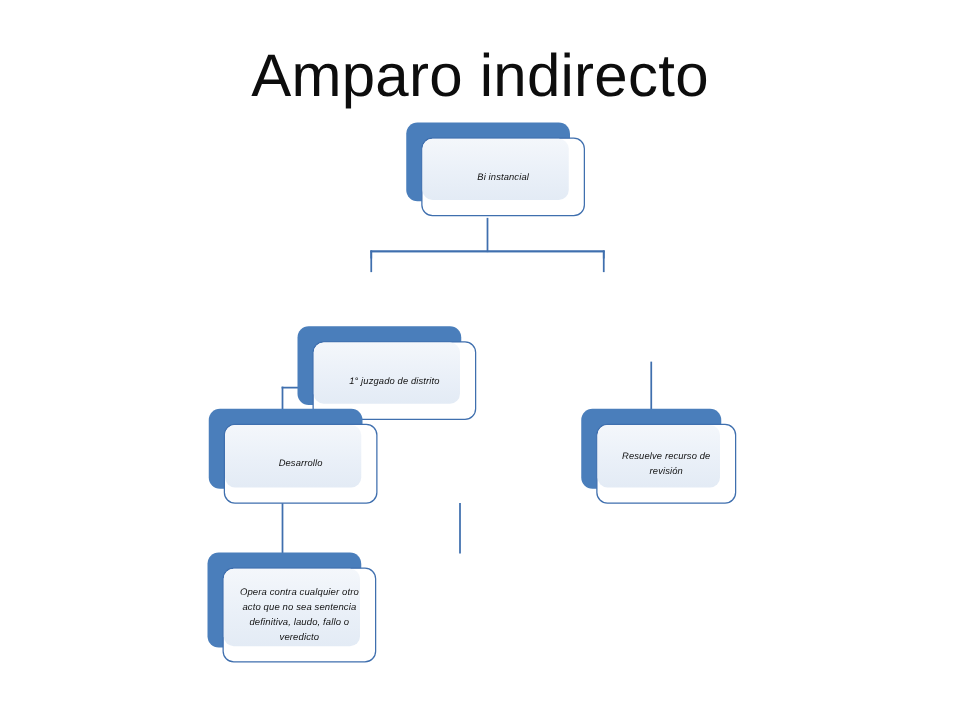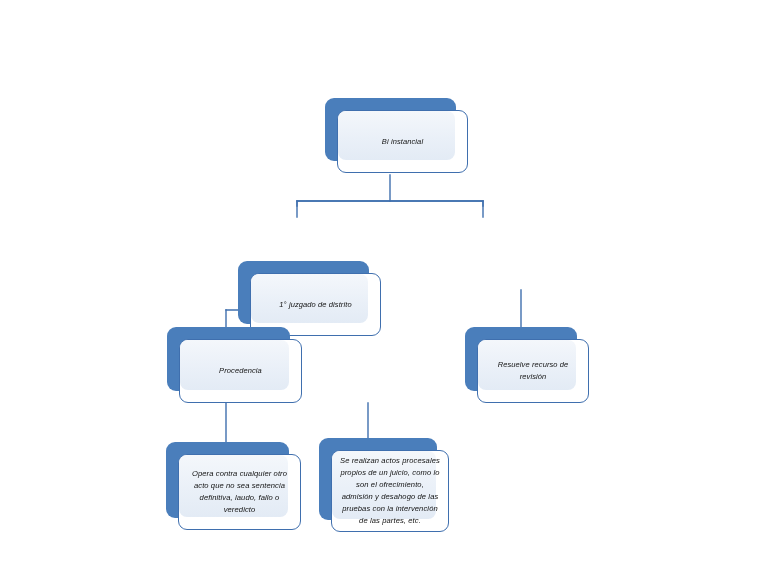--- a/index.html
+++ b/index.html
@@ -90,20 +90,21 @@
   .node.multiline .label {
     font-size: 7.6px;
     line-height: 1.6;
   }
 </style>
 </head>
 <body>
 
 <div id="slide">
 
+  <div id="title">Amparo indirecto</div>
 
   <svg id="connectors" viewBox="0 0 768 576" width="768" height="576" xmlns="http://www.w3.org/2000/svg">
     <g fill="none" stroke="#3f6fae" stroke-width="1.4" stroke-linecap="square">
 
       <path d="M 390 175 L 390 201"></path>
       <path d="M 297 206 L 297 201 Q 297 201 297 201 L 483 201 L 483 206"></path>
       <path d="M 297 201 L 483 201"></path>
       <path d="M 297 201 L 297 217"></path>
       <path d="M 483 201 L 483 217"></path>
 
@@ -134,42 +135,35 @@
       <div class="inner"></div>
       <div class="label">1° juzgado de distrito</div>
     </div>
   </div>
 
 
   <div class="node" style="left:167px; top:327px; width:123px; height:64px;">
     <div class="shadow"></div>
     <div class="card">
       <div class="inner"></div>
-      <div class="label">Procedencia</div>
+      <div class="label">Desarrollo</div>
     </div>
   </div>
 
 
   <div class="node" style="left:465px; top:327px; width:112px; height:64px;">
     <div class="shadow"></div>
     <div class="card">
       <div class="inner"></div>
       <div class="label">Resuelve recurso de revisión</div>
     </div>
   </div>
 
   <div class="node multiline" style="left:166px; top:442px; width:123px; height:76px;">
     <div class="shadow"></div>
     <div class="card">
       <div class="inner"></div>
       <div class="label">Opera contra cualquier otro acto que no sea sentencia definitiva, laudo, fallo o veredicto</div>
     </div>
   </div>
 
-  <div class="node multiline" style="left:319px; top:438px; width:118px; height:82px;">
-    <div class="shadow"></div>
-    <div class="card">
-      <div class="inner"></div>
-      <div class="label">Se realizan actos procesales propios de un juicio, como lo son el ofrecimiento, admisión y desahogo de las pruebas con la intervención de las partes, etc.</div>
-    </div>
-  </div>
 
 </div>
 
 </body></html>

